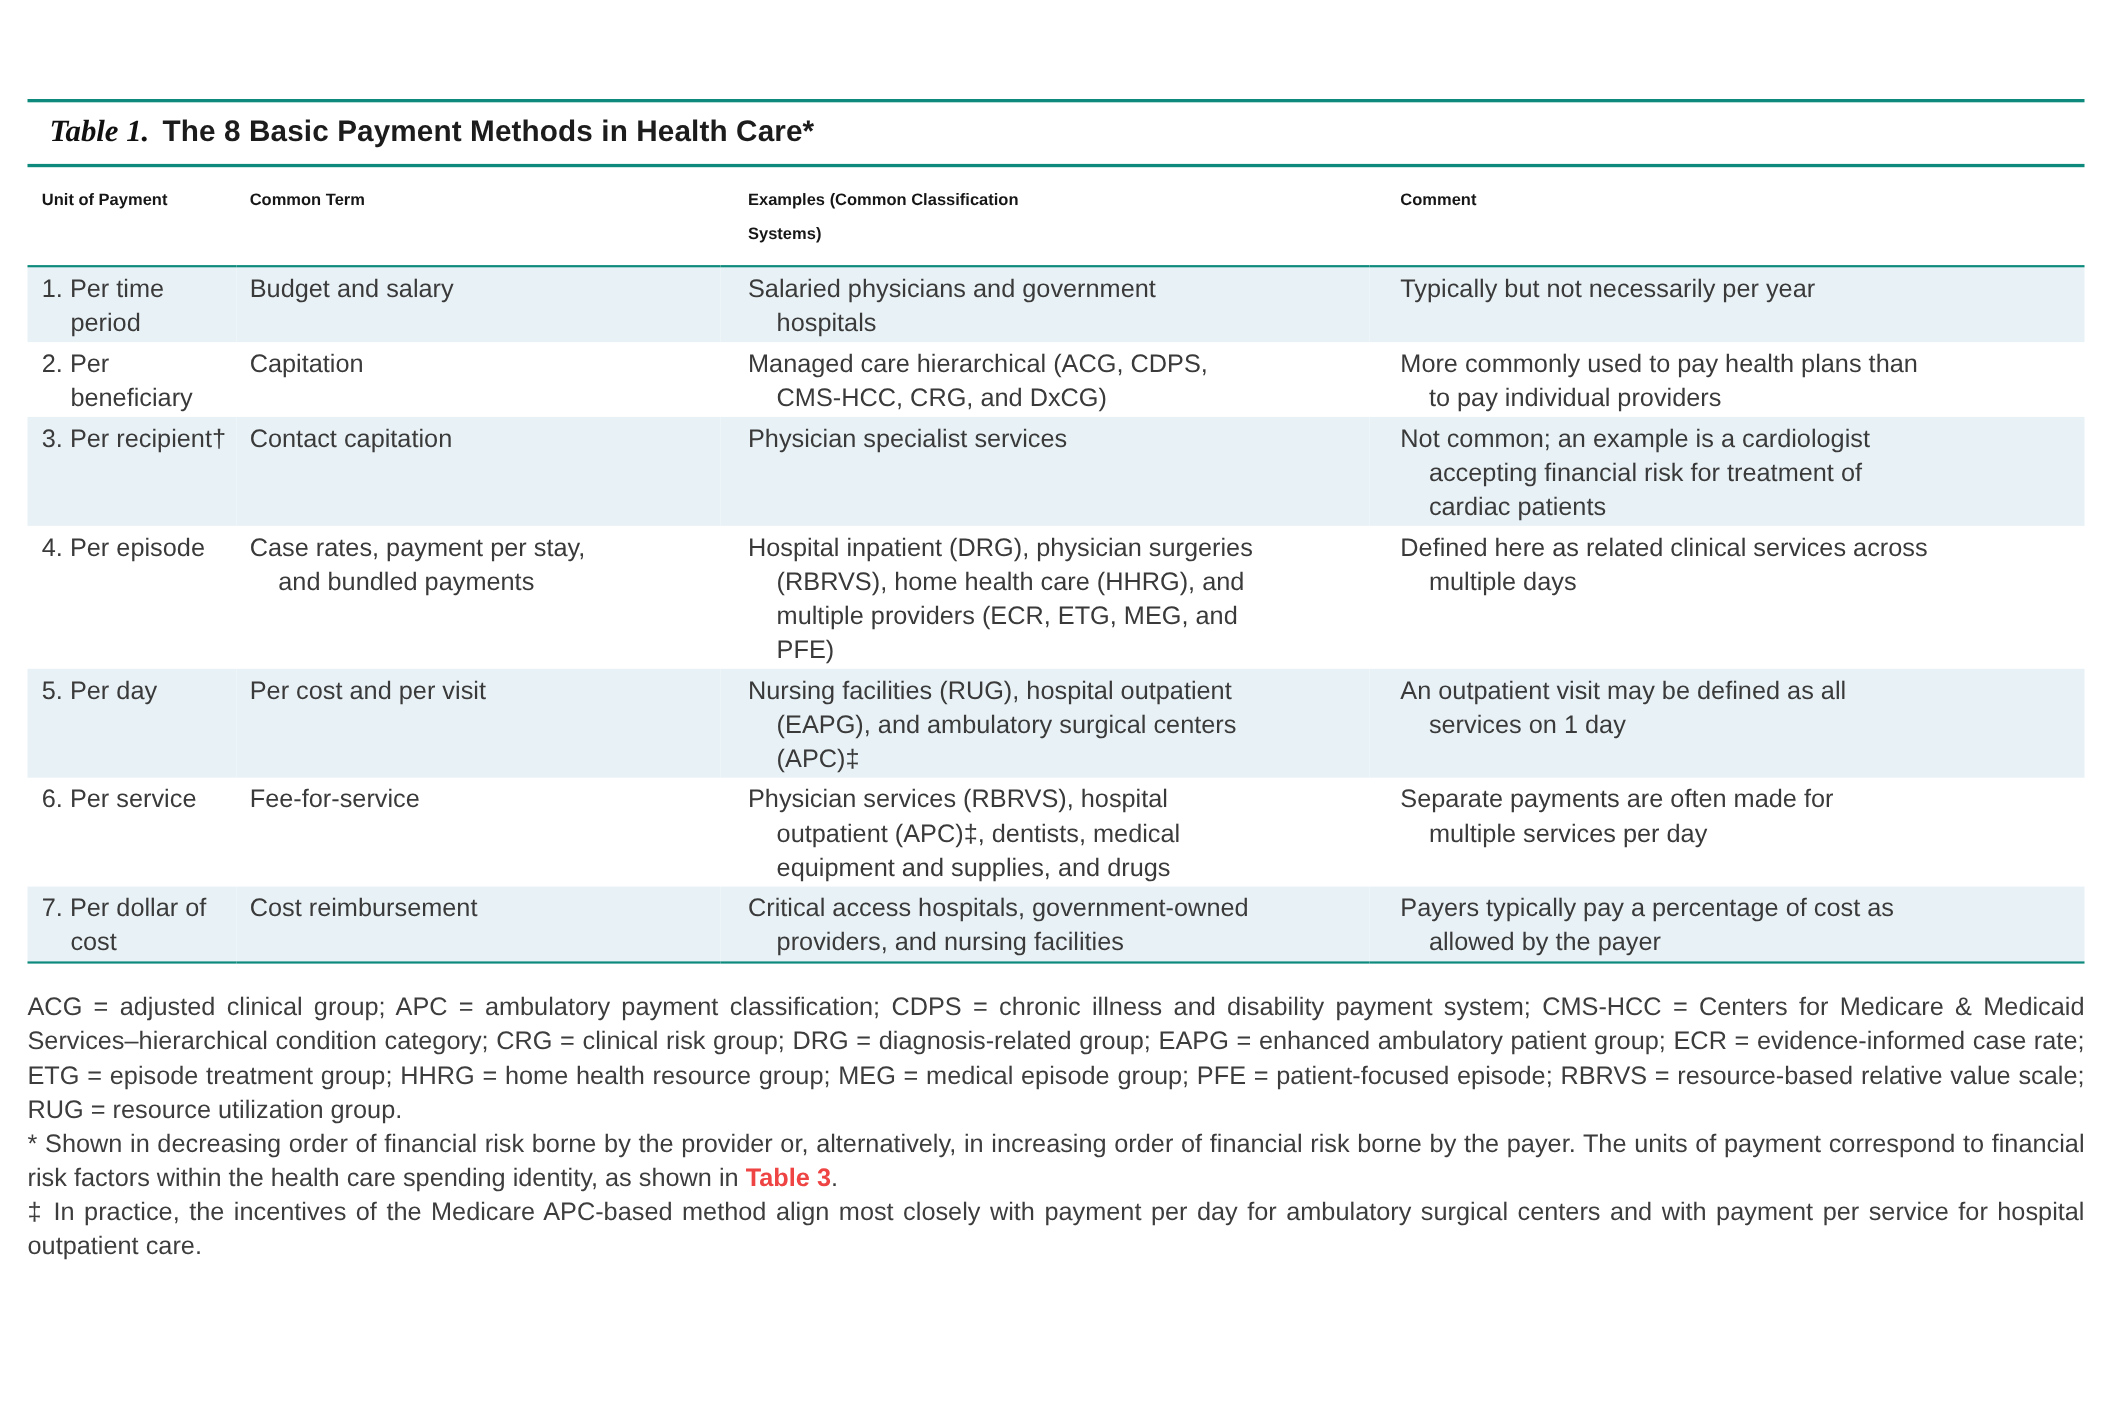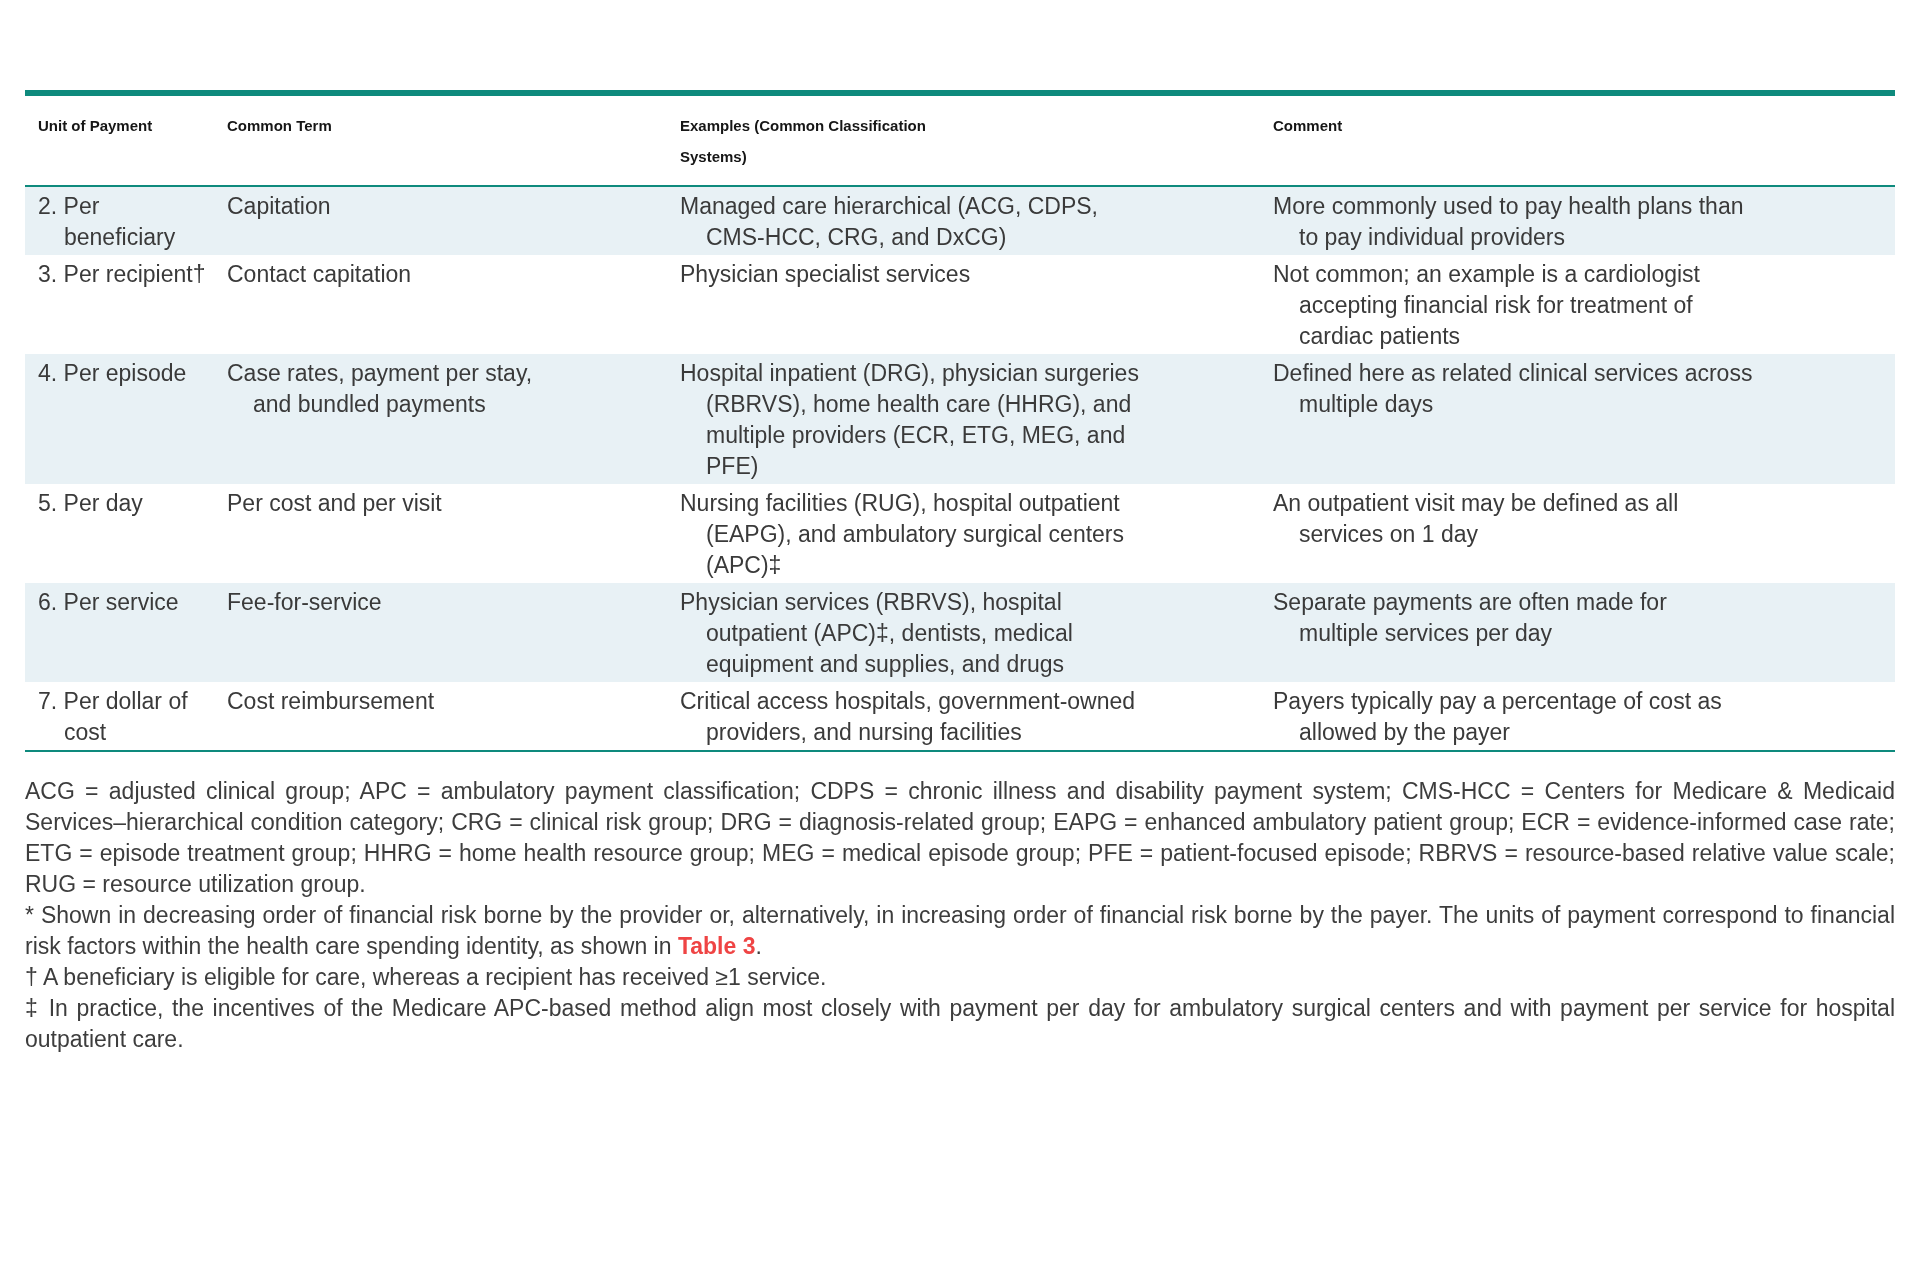--- a/index.html
+++ b/index.html
@@ -82,20 +82,23 @@
   .footnotes p{ text-align:justify; }
   .fn-bold{ font-weight:bold; color:#ef4444; }
 </style>
 </head>
 <body>
 
 <div class="page">
 
   <div class="rule rule-top"></div>
 
+  <div class="title-block">
+    <span class="title-label">Table 1.</span><span class="title-text">The 8 Basic Payment Methods in Health Care*</span>
+  </div>
 
   <div class="rule rule-title"></div>
 
   <table class="payment-table">
     <colgroup>
         <col class="c1">
         <col class="c2">
         <col class="c3">
         <col class="c4">
       </colgroup>
@@ -112,20 +115,35 @@
 Systems)</div>
           </th>
         <th class="h4">
             <div class="head-inner">Comment</div>
           </th>
       </tr>
     </thead>
     <tbody>
       <tr>
         <td class="d1">
+            <div class="cell-inner">1. Per time period</div>
+          </td>
+        <td class="d2">
+            <div class="cell-inner">Budget and salary</div>
+          </td>
+        <td class="d3">
+            <div class="cell-inner">Salaried physicians and government
+hospitals</div>
+          </td>
+        <td class="d4">
+            <div class="cell-inner">Typically but not necessarily per year</div>
+          </td>
+      </tr>
+      <tr>
+        <td class="d1">
             <div class="cell-inner">2. Per beneficiary</div>
           </td>
         <td class="d2">
             <div class="cell-inner">Capitation</div>
           </td>
         <td class="d3">
             <div class="cell-inner">Managed care hierarchical (ACG, CDPS,
 CMS-HCC, CRG, and DxCG)</div>
           </td>
         <td class="d4">
@@ -218,17 +236,16 @@
             <div class="cell-inner">Payers typically pay a percentage of cost as
 allowed by the payer</div>
           </td>
       </tr>
     </tbody>
   </table>
 
   <div class="footnotes">
     <p>ACG = adjusted clinical group; APC = ambulatory payment classification; CDPS = chronic illness and disability payment system; CMS-HCC = Centers for Medicare &amp; Medicaid Services–hierarchical condition category; CRG = clinical risk group; DRG = diagnosis-related group; EAPG = enhanced ambulatory patient group; ECR = evidence-informed case rate; ETG = episode treatment group; HHRG = home health resource group; MEG = medical episode group; PFE = patient-focused episode; RBRVS = resource-based relative value scale; RUG = resource utilization group.</p>
     <p><span>* Shown in decreasing order of financial risk borne by the provider or, alternatively, in increasing order of financial risk borne by the payer. The units of payment correspond to financial risk factors within the health care spending identity, as shown in </span><span class="fn-bold">Table 3</span><span>.</span></p>
-    <p>† A beneficiary is eligible for care, whereas a recipient has received ≥1 service.</p>
     <p>‡ In practice, the incentives of the Medicare APC-based method align most closely with payment per day for ambulatory surgical centers and with payment per service for hospital outpatient care.</p>
   </div>
 
 </div>
 
 </body></html>

